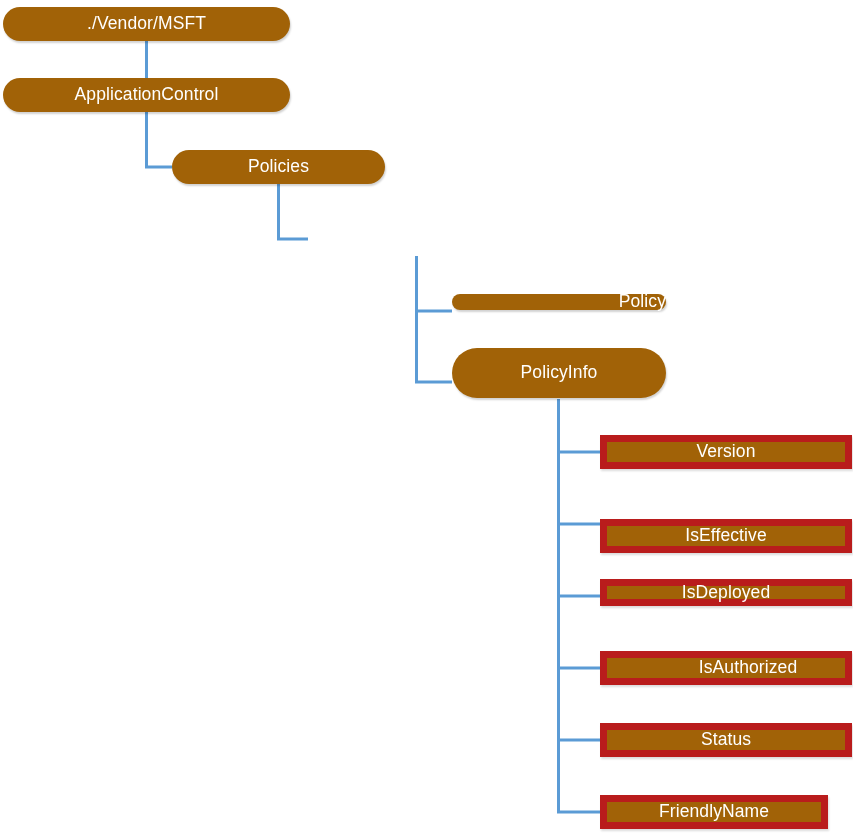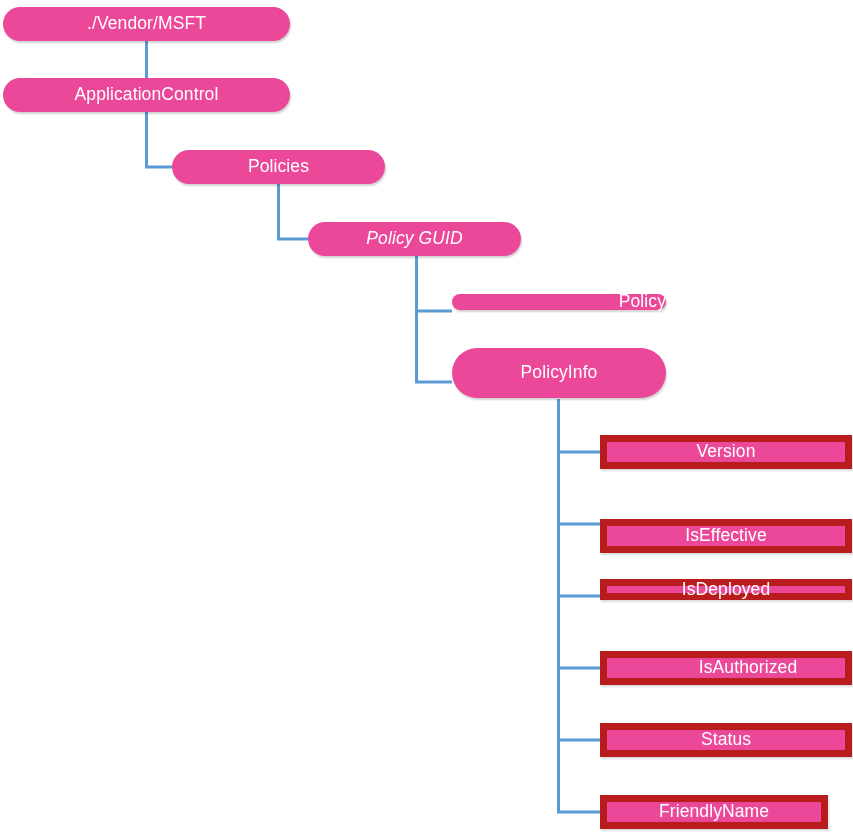--- a/index.html
+++ b/index.html
@@ -22,21 +22,21 @@
     position: absolute;
     left: 0;
     top: 0;
     width: 853px;
     height: 839px;
   }
   
   .node {
     position: absolute;
     box-sizing: border-box;
-    background: #ec4899;
+    background: #a16207;
     color: #ffffff;
     display: flex;
     align-items: center;
     justify-content: center;
     font-size: 17.5px;
     line-height: 1;
     letter-spacing: 0.1px;
     white-space: nowrap;
     text-align: center;
     z-index: 2;
@@ -87,41 +87,38 @@
   </div>
 
   <div class="node pill" style="left:3px; top:78px; width:287px; height:34px;">
     <span class="node-label">ApplicationControl</span>
   </div>
 
   <div class="node pill" style="left:172px; top:150px; width:213px; height:34px;">
     <span class="node-label">Policies</span>
   </div>
 
-  <div class="node pill italic" style="left:308px; top:222px; width:213px; height:34px;">
-    <span class="node-label">Policy GUID</span>
-  </div>
 
   <div class="node pill" style="left:452px; top:294px; width:214px; height:16px;justify-content:flex-end;">
     <span class="node-label">Policy</span>
   </div>
 
   <div class="node pill" style="left:452px; top:348px; width:214px; height:50px;">
     <span class="node-label">PolicyInfo</span>
   </div>
 
   <div class="node rect" style="left:600px; top:435px; width:252px; height:34px;">
     <span class="node-label">Version</span>
   </div>
 
   <div class="node rect" style="left:600px; top:507px; width:252px; height:34px;margin-top:12px;">
     <span class="node-label">IsEffective</span>
   </div>
 
-  <div class="node rect" style="left:600px; top:579px; width:252px; height:21px;">
+  <div class="node rect" style="left:600px; top:579px; width:252px; height:27px;">
     <span class="node-label">IsDeployed</span>
   </div>
 
   <div class="node rect" style="left:600px; top:651px; width:252px; height:34px;padding-left:44px;">
     <span class="node-label">IsAuthorized</span>
   </div>
 
   <div class="node rect" style="left:600px; top:723px; width:252px; height:34px;">
     <span class="node-label">Status</span>
   </div>

